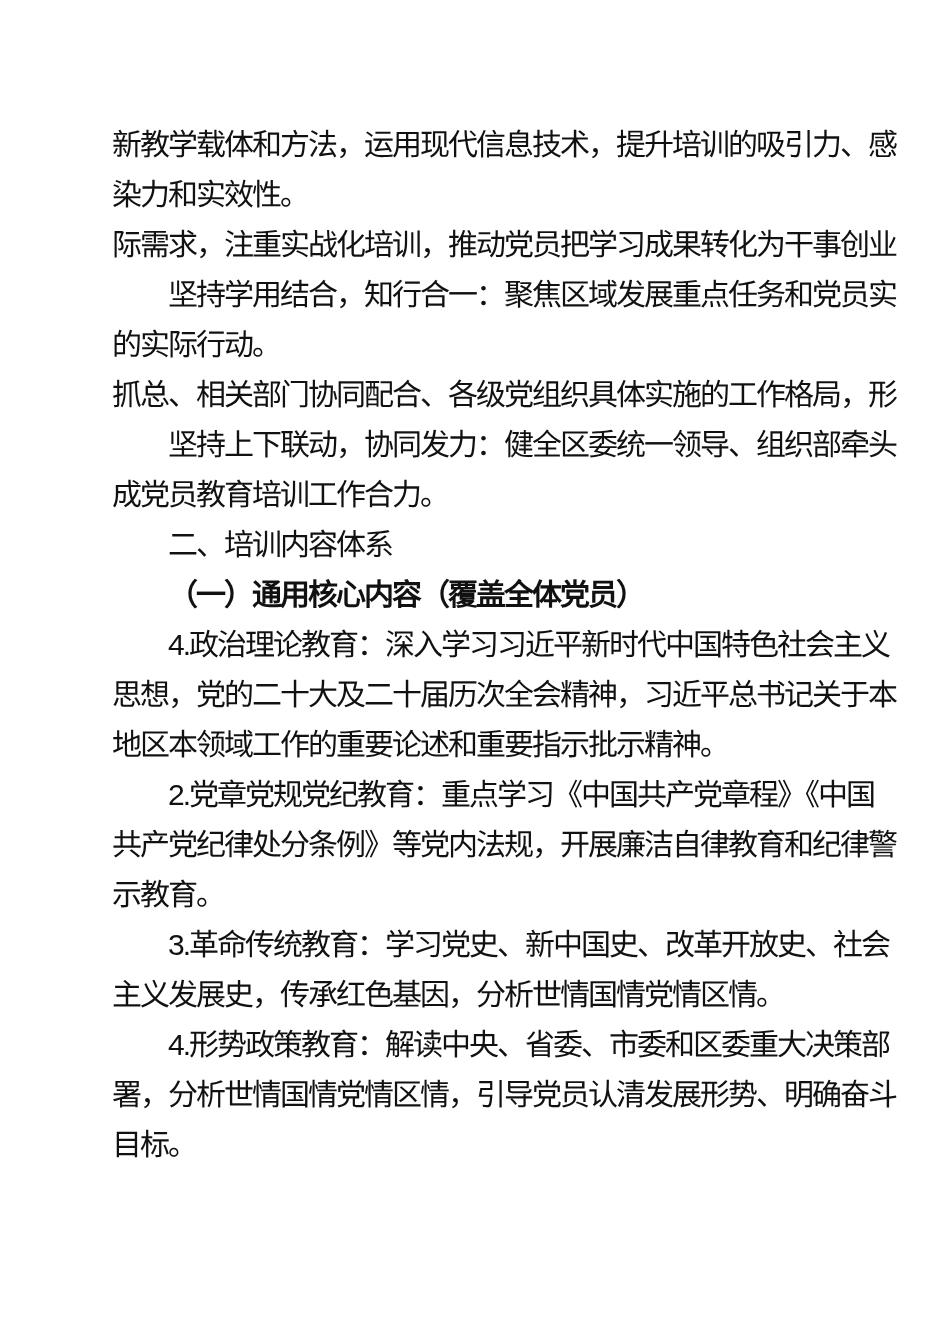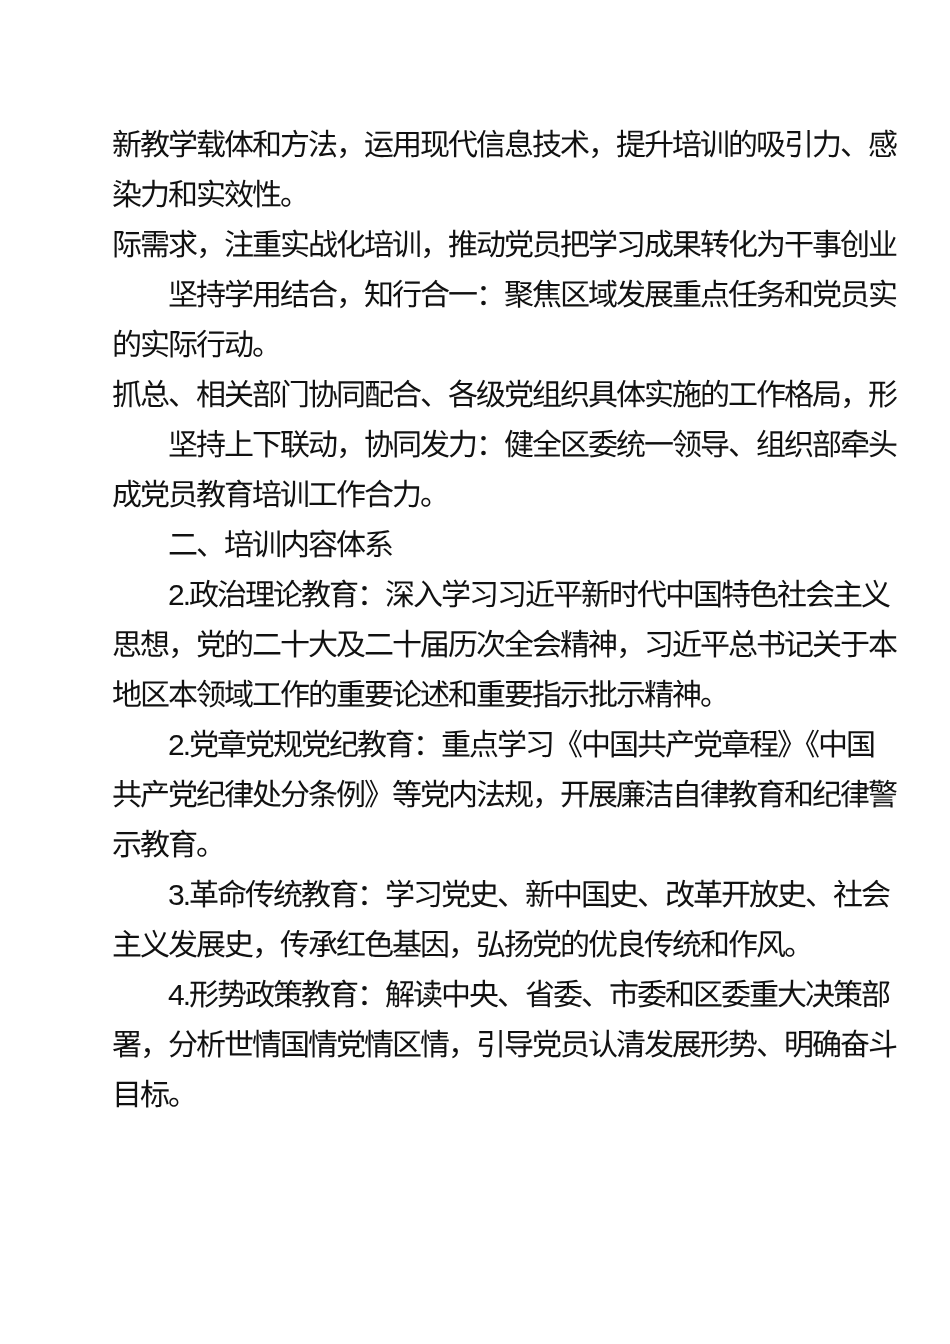--- a/index.html
+++ b/index.html
@@ -56,36 +56,39 @@
     <div class="para">
       <div class="line">抓总、相关部门协同配合、各级党组织具体实施的工作格局，形</div>
       <div class="line indent">坚持上下联动，协同发力：健全区委统一领导、组织部牵头</div>
       <div class="line">成党员教育培训工作合力。</div>
     </div>
 
     <div class="para">
       <div class="line indent">二、培训内容体系</div>
     </div>
 
+    <div class="para">
+      <div class="line indent bold">（一）通用核心内容（覆盖全体党员）</div>
+    </div>
 
     <div class="para">
-      <div class="line indent">2.政治理论教育：深入学习习近平新时代中国特色社会主义</div>
+      <div class="line indent">4.政治理论教育：深入学习习近平新时代中国特色社会主义</div>
       <div class="line">思想，党的二十大及二十届历次全会精神，习近平总书记关于本</div>
       <div class="line">地区本领域工作的重要论述和重要指示批示精神。</div>
     </div>
 
     <div class="para">
       <div class="line indent">2.党章党规党纪教育：重点学习《中国共产党章程》《中国</div>
       <div class="line">共产党纪律处分条例》等党内法规，开展廉洁自律教育和纪律警</div>
       <div class="line">示教育。</div>
     </div>
 
     <div class="para">
       <div class="line indent">3.革命传统教育：学习党史、新中国史、改革开放史、社会</div>
-      <div class="line">主义发展史，传承红色基因，弘扬党的优良传统和作风。</div>
+      <div class="line">主义发展史，传承红色基因，分析世情国情党情区情。</div>
     </div>
 
     <div class="para">
       <div class="line indent">4.形势政策教育：解读中央、省委、市委和区委重大决策部</div>
       <div class="line">署，分析世情国情党情区情，引导党员认清发展形势、明确奋斗</div>
       <div class="line">目标。</div>
     </div>
 
 
   </main>

